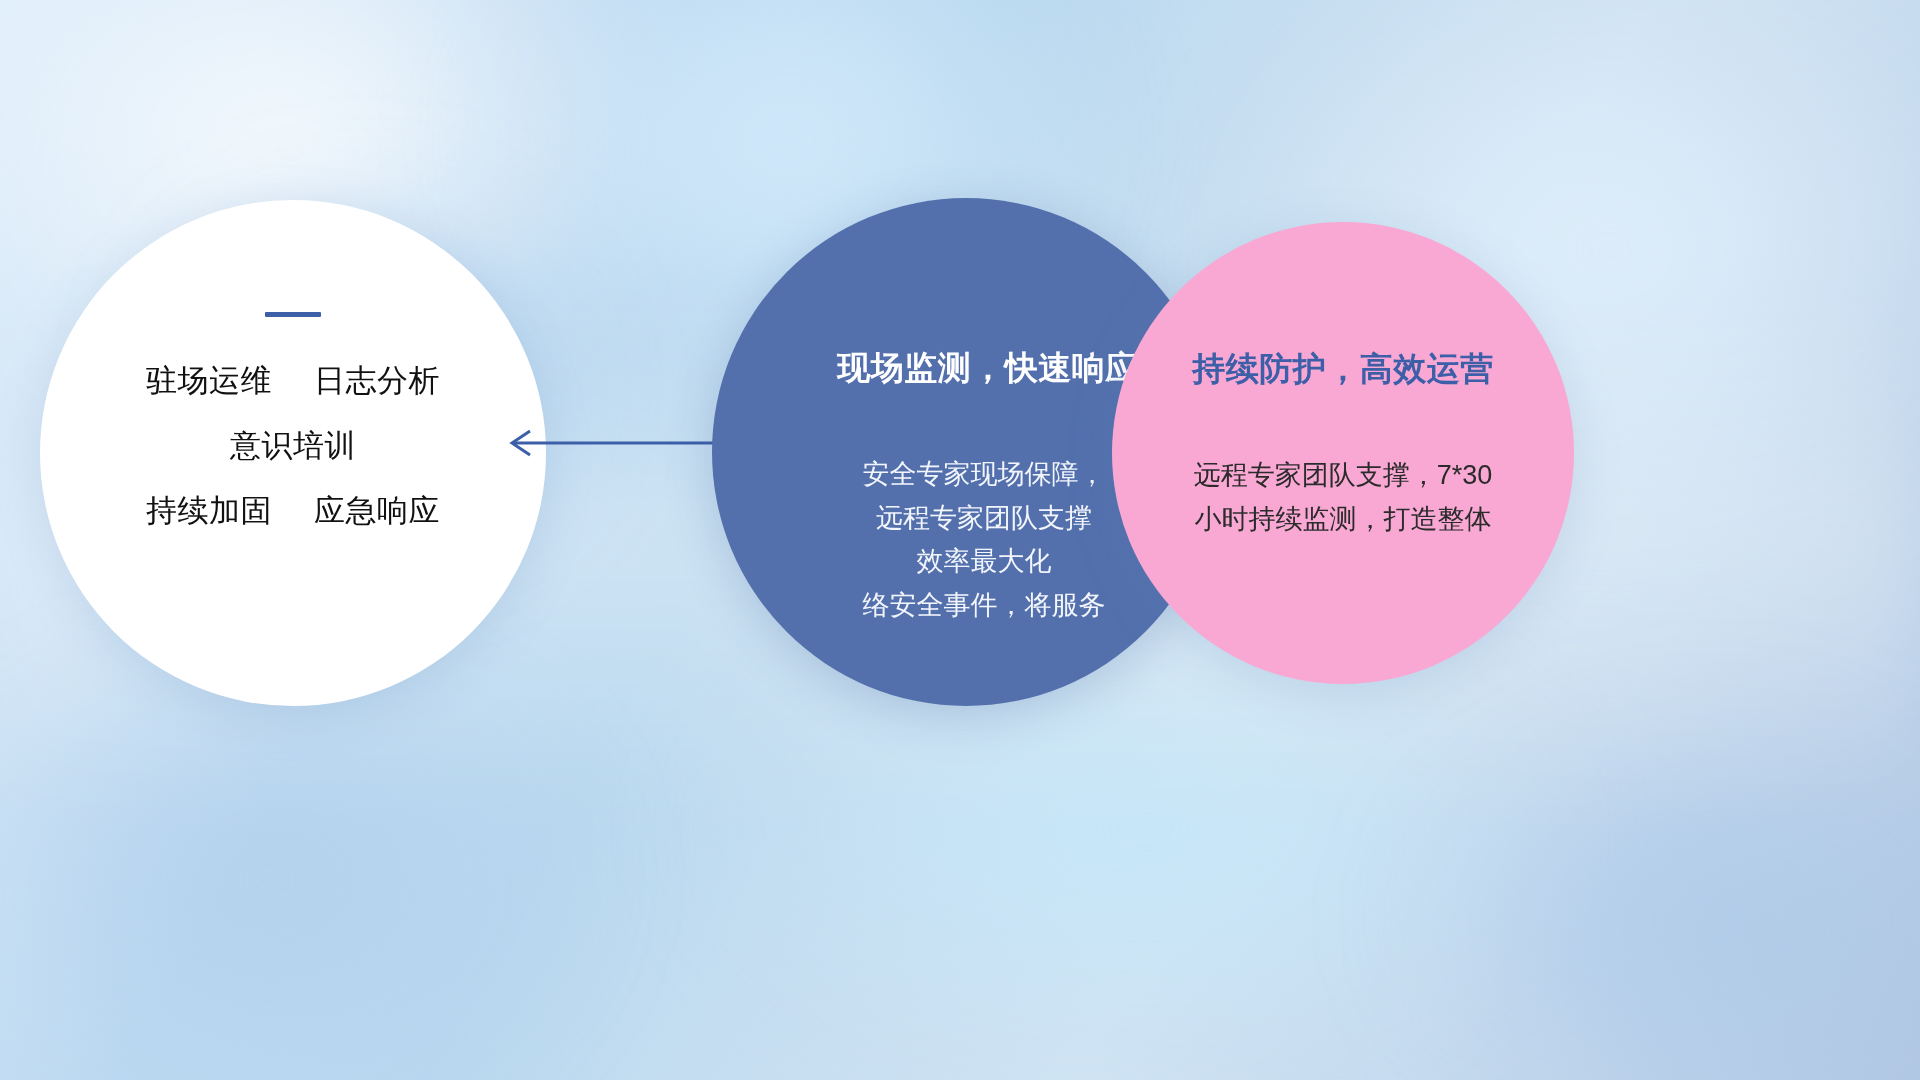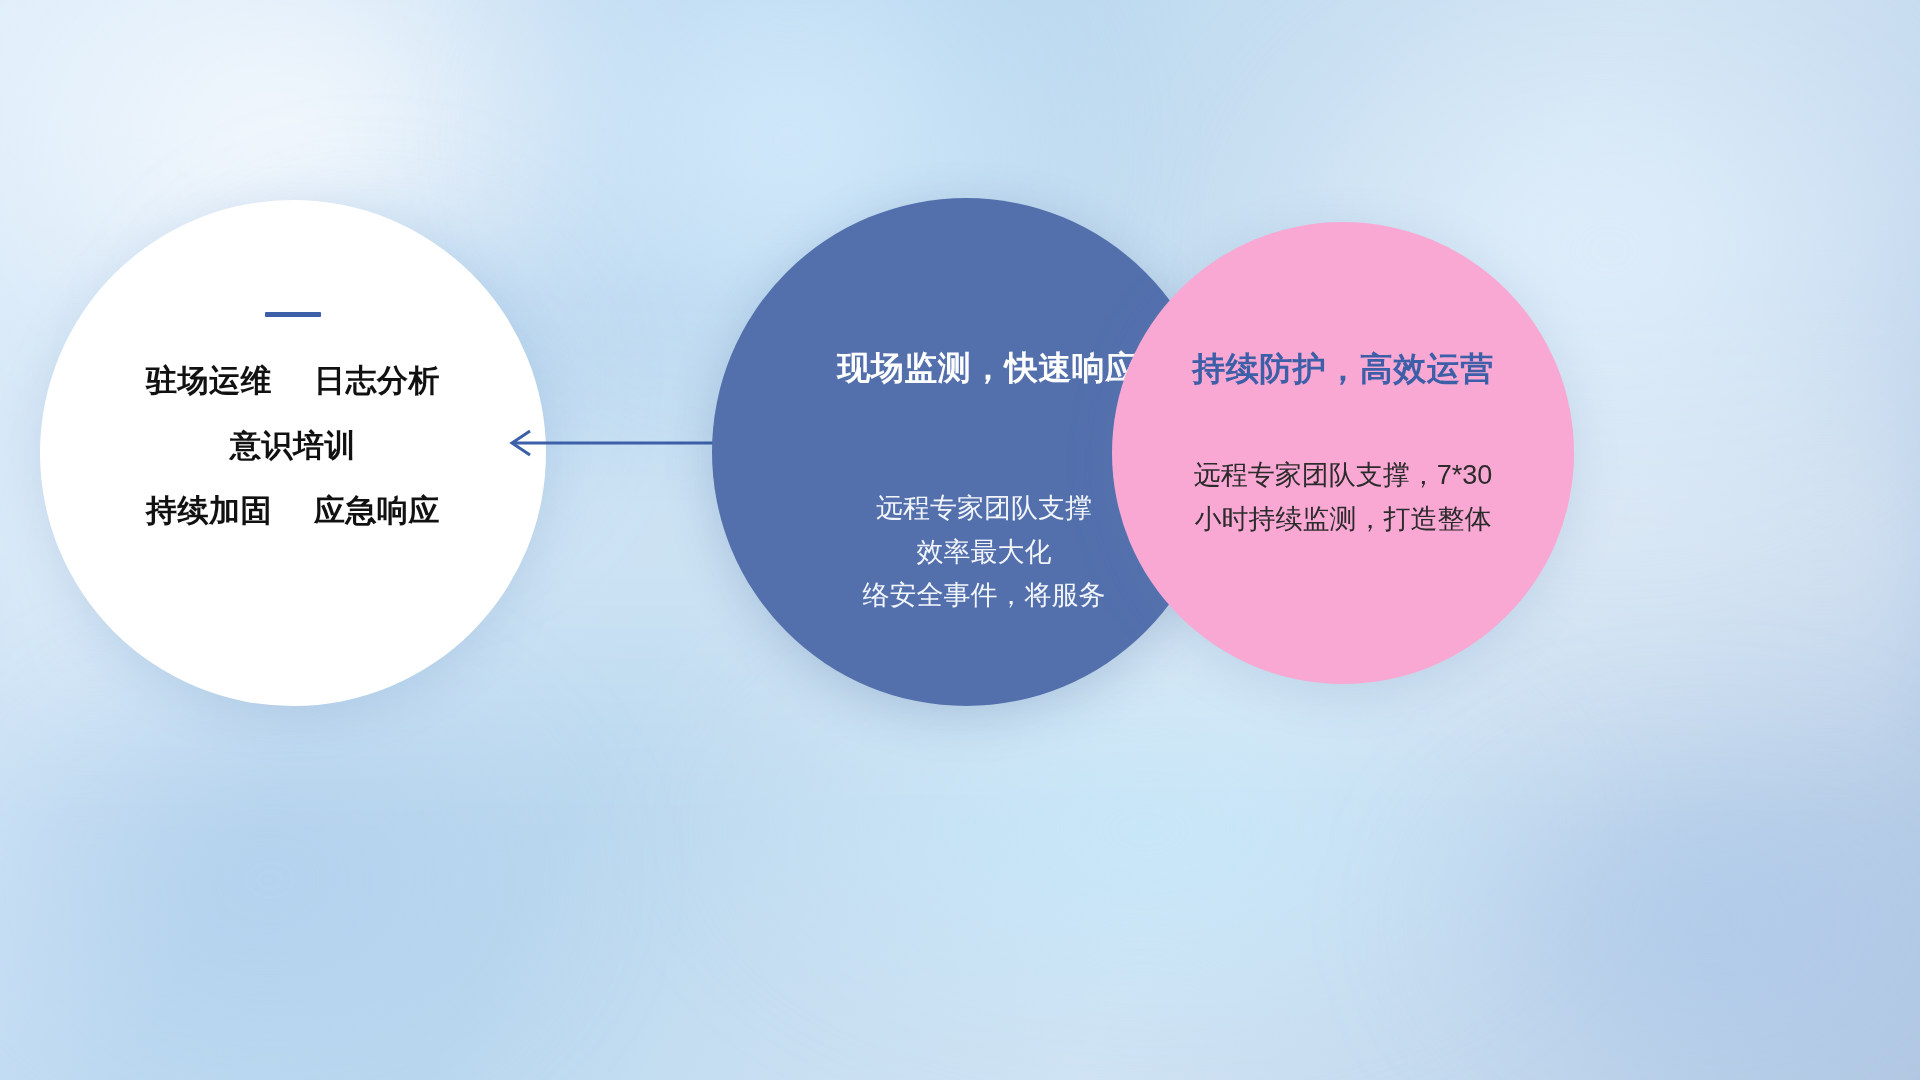--- a/index.html
+++ b/index.html
@@ -112,21 +112,21 @@
     border-radius: 1px;
     margin: 0 auto 48px auto;
   }
   .tag-row {
     display: flex;
     justify-content: center;
     align-items: baseline;
     gap: 42px;
     color: #111111;
     font-size: 31px;
-    font-weight: 700;
+    font-weight: 400;
     letter-spacing: 0.5px;
     line-height: 1.0;
     margin-bottom: 34px;
     white-space: nowrap;
   }
   .tag-row.single { gap: 0; }
 
   
   #middle-content {
     position: absolute;
@@ -135,21 +135,21 @@
     text-align: center;
     padding: 0 34px;
     box-sizing: border-box;
   }
   #middle-title {
     color: #ffffff;
     font-size: 33px;
     font-weight: 700;
     letter-spacing: 0.5px;
     white-space: nowrap;
-    margin-bottom: 96px;
+    margin-bottom: 62px;
     position: relative;
     left: 22px;
   }
   #middle-body {
     color: #f2f5fb;
     font-size: 27px;
     line-height: 1.62;
     font-weight: 400;
     text-align: center;
     position: relative;
@@ -235,20 +235,21 @@
         <span>持续加固</span>
         <span>应急响应</span>
       </div>
     </div>
   </div>
 
   <div class="circle" id="circle-middle">
     <div id="middle-content">
       <div id="middle-title">现场监测，快速响应</div>
       <div id="middle-body">
+        <span class="ln">安全专家现场保障，</span>
         <span class="ln">远程专家团队支撑</span>
         <span class="ln">效率最大化</span>
         <span class="ln">络安全事件，将服务</span>
       </div>
     </div>
   </div>
 
   <div class="circle" id="circle-right">
     <div id="right-content">
       <div id="right-title">持续防护，高效运营</div>

